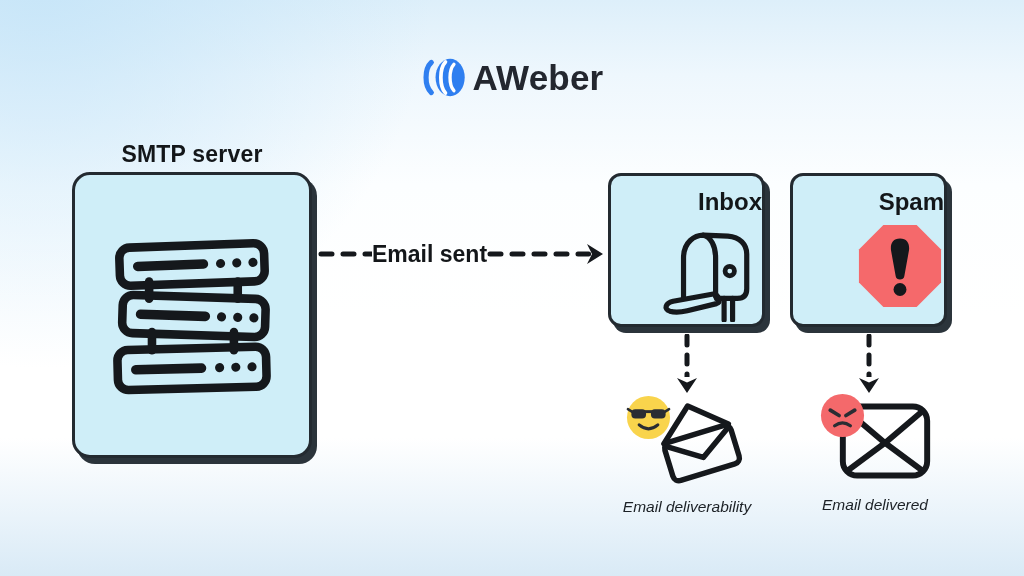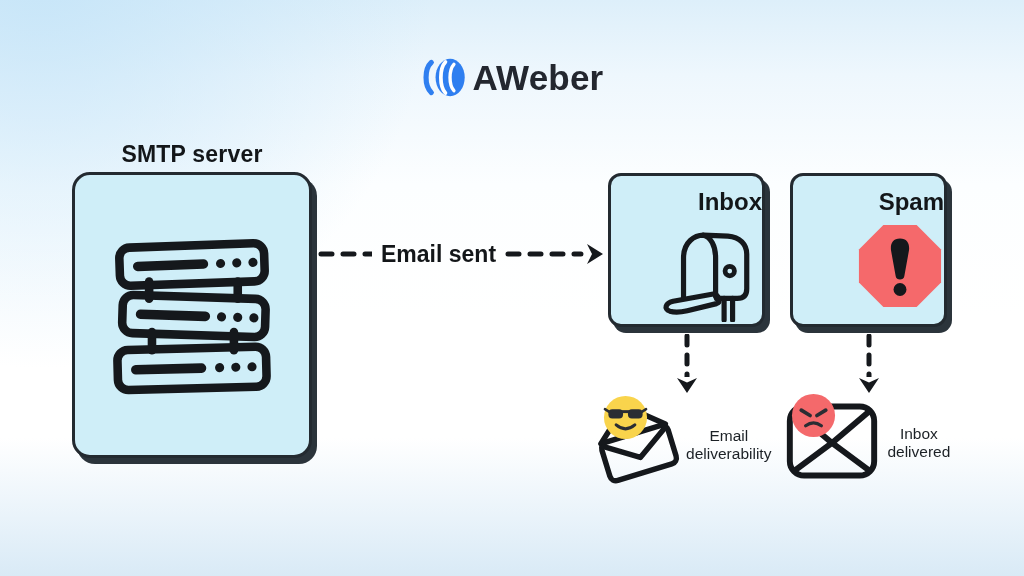--- a/index.html
+++ b/index.html
@@ -53,42 +53,42 @@
     padding-top: 14px;
   }
   .inbox-box { left: 608px; }
   .spam-box  { left: 790px; }
   .dest-label { font-size: 24px; font-weight: 700; color: #131619; line-height: 1; }
   .dest-icon  { margin-top: 8px; }
 
   
   .flow-arrow {
     position: absolute; left: 318px; top: 237px; width: 286px; height: 34px;
-    display: flex; align-items: center; gap: 9px;
+    display: flex; align-items: center; 
   }
   .dash-h { height: 8px; }
   .dash-h.first { width: 54px; }
   .dash-h.second { flex: 1; }
   .flow-label {
     font-size: 23px; font-weight: 600; color: #131619; white-space: nowrap;
   }
 
   
   .v-arrow {
     position: absolute; top: 334px; width: 22px; height: 60px;
     display: flex; flex-direction: column; align-items: center;
   }
   .v-arrow .dash-v { flex: 1; width: 8px; }
   .v-arrow-inbox { left: 676px; }
   .v-arrow-spam  { left: 858px; }
 
   
   .result {
     position: absolute; width: 170px;
-    display: flex; align-items: center;
+    display: flex; flex-direction: column; align-items: center; font-style: italic;
   }
   .result-inbox { left: 602px; top: 392px; }
   .result-spam  { left: 790px; top: 390px; }
   .result-iconwrap { position: relative; height: 96px; }
   .result-inbox .result-iconwrap { width: 124px; }
   .result-spam  .result-iconwrap { width: 112px; }
   .envelope { position: absolute; right: 0; }
   .emoji { position: absolute; left: 0; top: 2px; z-index: 2; }
   .result-label {
     margin-top: 10px; font-size: 15.5px; color: #1c2126; text-align: center;
@@ -231,16 +231,16 @@
           <path d="M9 9 L48 42 L87 9"></path>
           <path d="M9 71 L48 42 L87 71"></path>
         </g>
       </svg>
       <svg class="emoji" width="47" height="47" viewBox="0 0 48 48">
         <circle cx="24" cy="24" r="22" fill="#f4696b"></circle>
         <path d="M11.5 18.5 L20.5 24 M36.5 18.5 L27.5 24" stroke="#2a2d33" stroke-width="3.8" stroke-linecap="round"></path>
         <path d="M16 34.5 Q24 28.5 32 34.5" stroke="#2a2d33" stroke-width="3.4" fill="none" stroke-linecap="round"></path>
       </svg>
     </div>
-    <div class="result-label">Inbox delivered</div>
+    <div class="result-label">Email delivered</div>
   </div>
 
 </div>
 
 </body></html>

